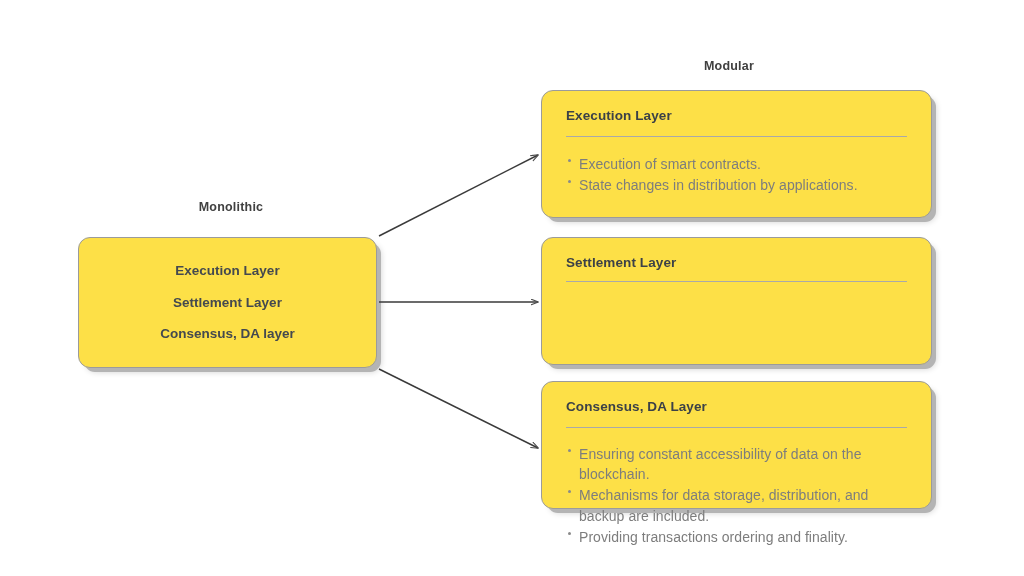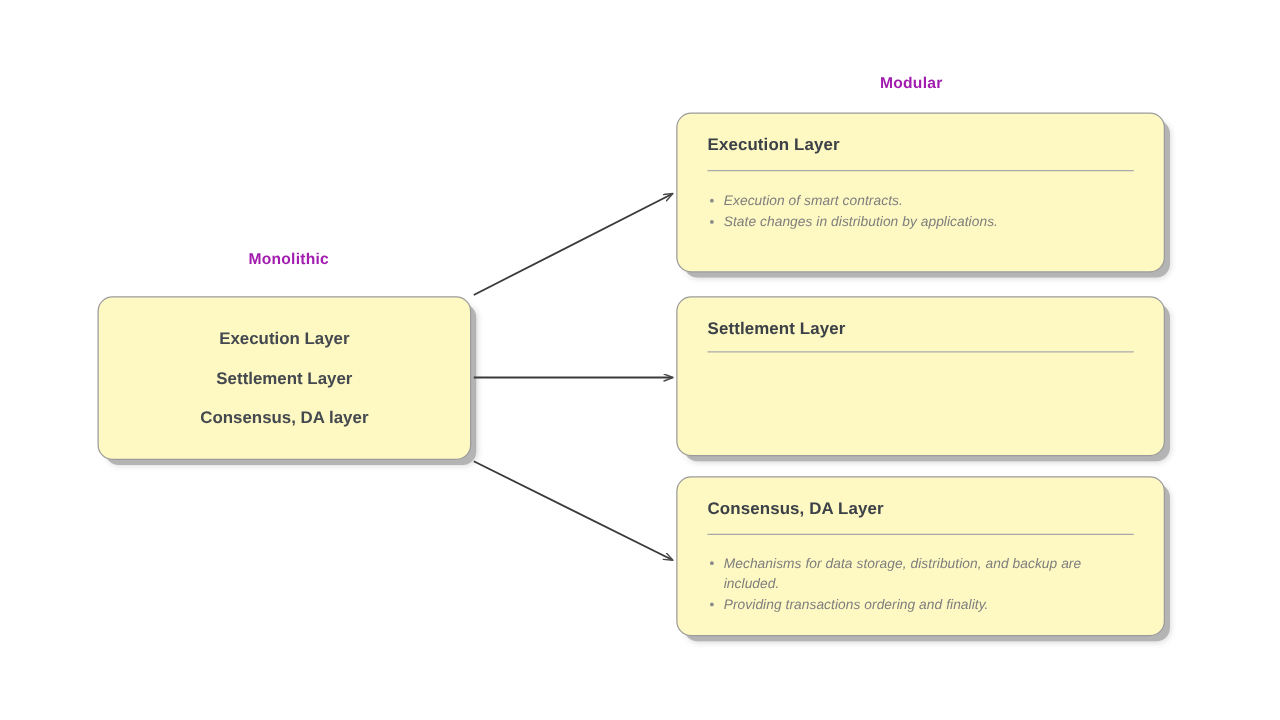--- a/index.html
+++ b/index.html
@@ -18,33 +18,33 @@
     height: 576px;
     background: #ffffff;
     overflow: hidden;
   }
 
   
   .section-heading {
     position: absolute;
     font-size: 12.5px;
     font-weight: bold;
-    color: #a21caf;
+    color: #404040;
     letter-spacing: 0.2px;
     text-align: center;
     white-space: nowrap;
     transform: translateX(-50%);
   }
   #heading-monolithic { left: 222px; top: 200px; padding-left: 18px; }
   #heading-modular    { left: 729px; top: 59px; }
 
   
   .card {
     position: absolute;
-    background: #fef9c3;
+    background: #fde047;
     border: 1px solid #9b9b9b;
     border-radius: 12px;
     box-shadow: 5px 5px 0 -1px #b4b4b4, 6px 6px 6px -2px rgba(0,0,0,0.18);
     box-sizing: border-box;
   }
 
   
   #card-monolithic {
     left: 78px;
     top: 237px;
@@ -91,27 +91,26 @@
     margin-bottom: 0;
   }
   .bullets {
     list-style: none;
     margin: 0;
     padding: 0;
     margin-top: 14px;
   }
   .bullets li {
     position: relative;
-    font-size: 11px;
+    font-size: 14px;
     line-height: 1.45;
     color: #7d7d7d;
     padding-left: 13px;
     margin-bottom: 1px;
     letter-spacing: 0.05px;
-    font-style: italic;
   }
   .bullets li::before {
     content: "";
     position: absolute;
     left: 2px;
     top: 5px;
     width: 3px;
     height: 3px;
     border-radius: 50%;
     background: #8a8a8a;
@@ -159,20 +158,21 @@
 
   <div class="card modular-card" id="card-settlement">
     <div class="card-title">Settlement Layer</div>
     <div class="title-rule"></div>
   </div>
 
   <div class="card modular-card" id="card-consensus">
     <div class="card-title">Consensus, DA Layer</div>
     <div class="title-rule"></div>
     <ul class="bullets">
+      <li>Ensuring constant accessibility of data on the blockchain.</li>
       <li>Mechanisms for data storage, distribution, and backup are included.</li>
       <li>Providing transactions ordering and finality.</li>
     </ul>
   </div>
 
   <svg id="connectors" viewBox="0 0 1024 576" xmlns="http://www.w3.org/2000/svg">
     <defs>
       <marker id="arrowhead" markerWidth="9" markerHeight="9" refX="7.4" refY="3.2" orient="auto" markerUnits="userSpaceOnUse">
         <path d="M0.6,0.4 L7.8,3.2 L0.6,6.0" fill="none" stroke="#4a4a4a" stroke-width="1.1" stroke-linecap="round" stroke-linejoin="round"></path>
       </marker>

